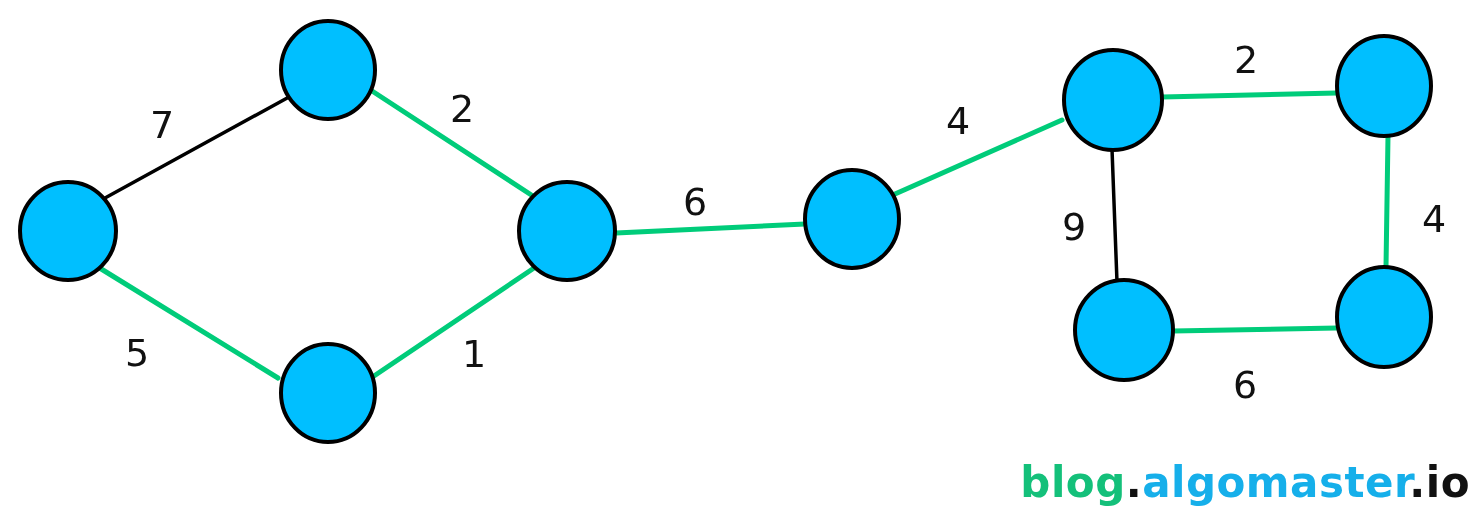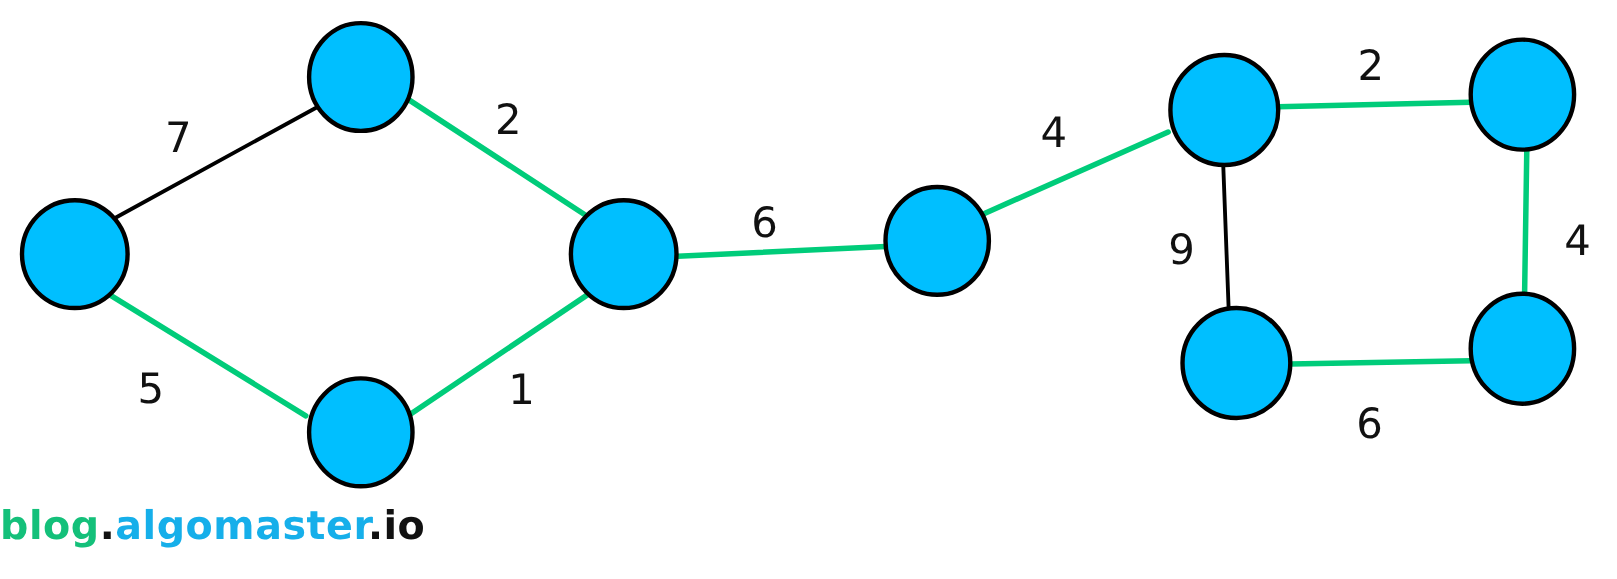--- a/index.html
+++ b/index.html
@@ -1,19 +1,19 @@
 <!DOCTYPE html>
 <html><head>
 <meta charset="utf-8">
 <style>
   html, body { margin: 0; padding: 0; background: #ffffff; }
   body { width: 1470px; height: 526px; position: relative; overflow: hidden; font-family: "DejaVu Sans", sans-serif; }
   #graph { position: absolute; left: 0; top: 0; }
   .edge-label { font-family: "DejaVu Sans", sans-serif; font-size: 38px; fill: #111111; }
-  .footer { position: absolute; left: 0; width: 1470px; top: 458px; text-align: left; font-family: "DejaVu Sans", sans-serif; font-weight: bold; font-size: 36px; letter-spacing: 0.5px; }
+  .footer { position: absolute; left: 0; width: 1470px; top: 458px; text-align: right; font-family: "DejaVu Sans", sans-serif; font-weight: bold; font-size: 42px; letter-spacing: 0.5px; }
   .footer span { display: inline; }
 </style>
 </head>
 <body>
 
 <svg id="graph" width="1470" height="450" viewBox="0 0 1470 450" xmlns="http://www.w3.org/2000/svg">
   <g id="edges">
       <line x1="105" y1="198" x2="289" y2="97" stroke="#000000" stroke-width="3.5" stroke-linecap="round"></line>
       <line x1="369" y1="89" x2="539" y2="200" stroke="#00CC7A" stroke-width="5" stroke-linecap="round"></line>
       <line x1="98" y1="267" x2="278" y2="378" stroke="#00CC7A" stroke-width="5" stroke-linecap="round"></line>

